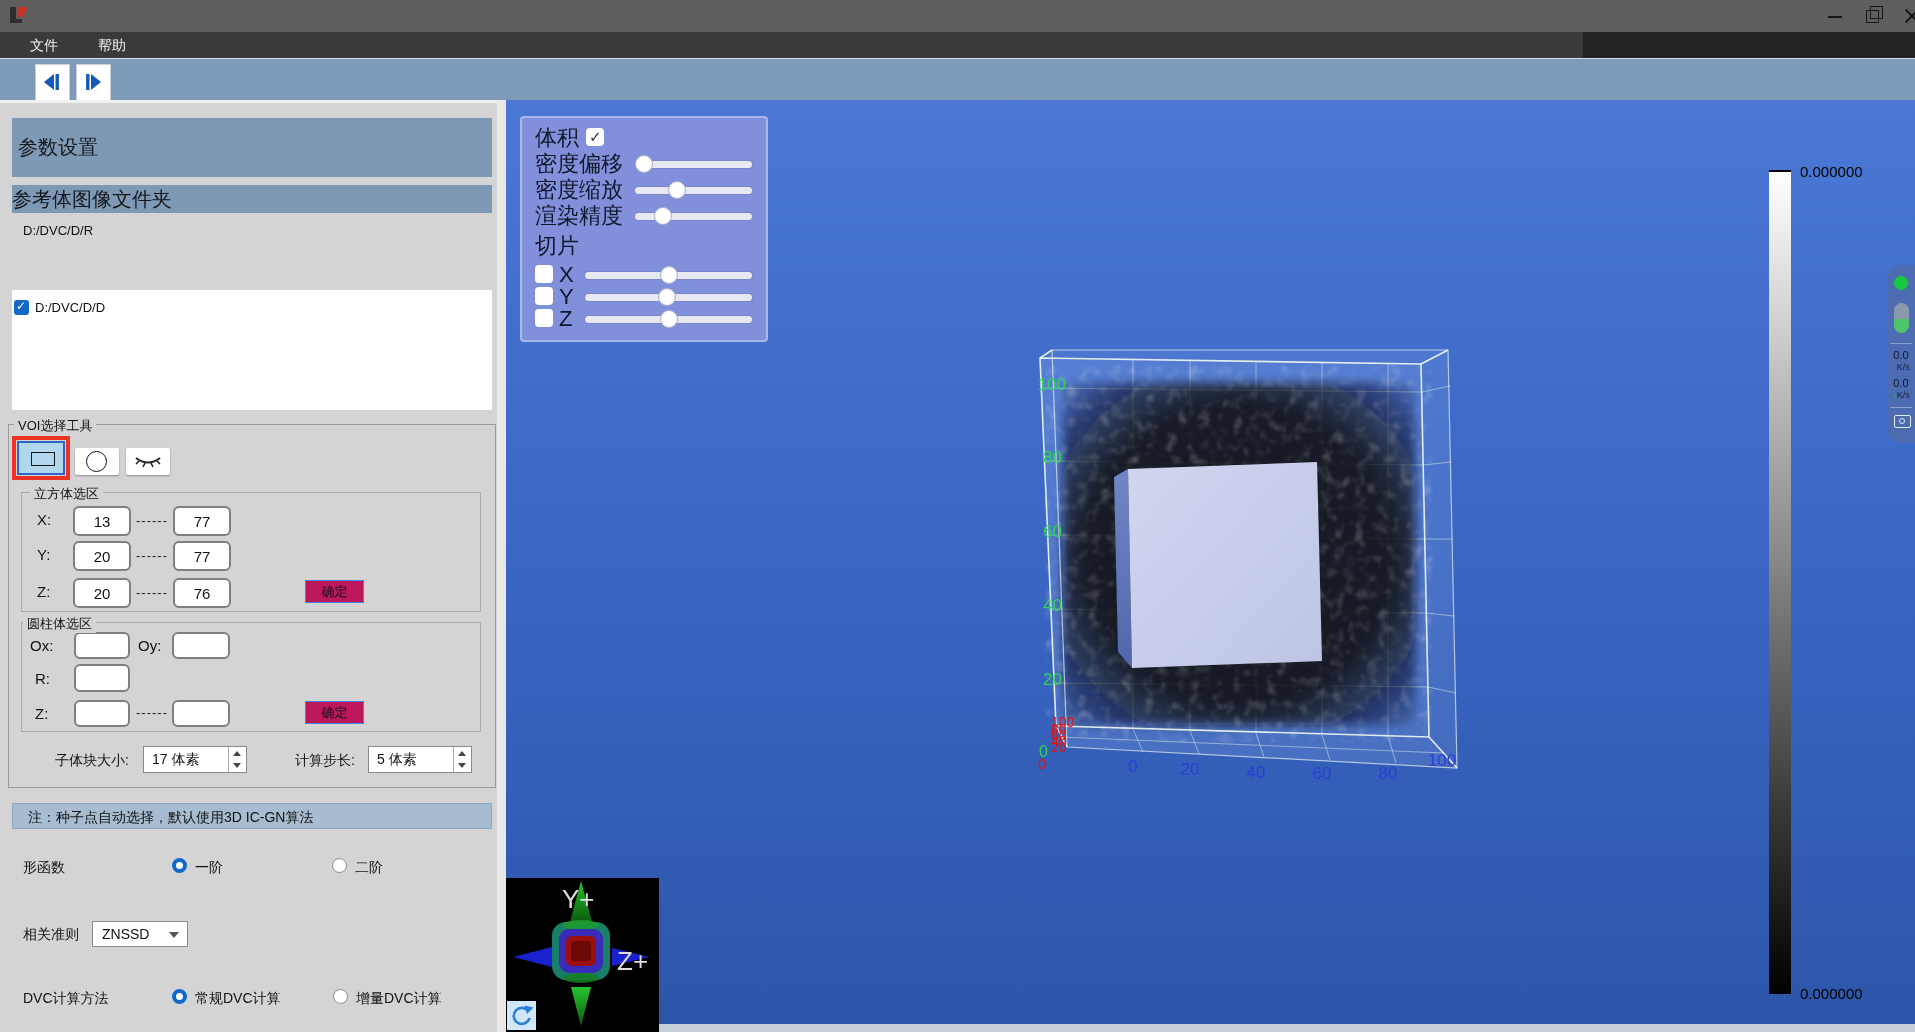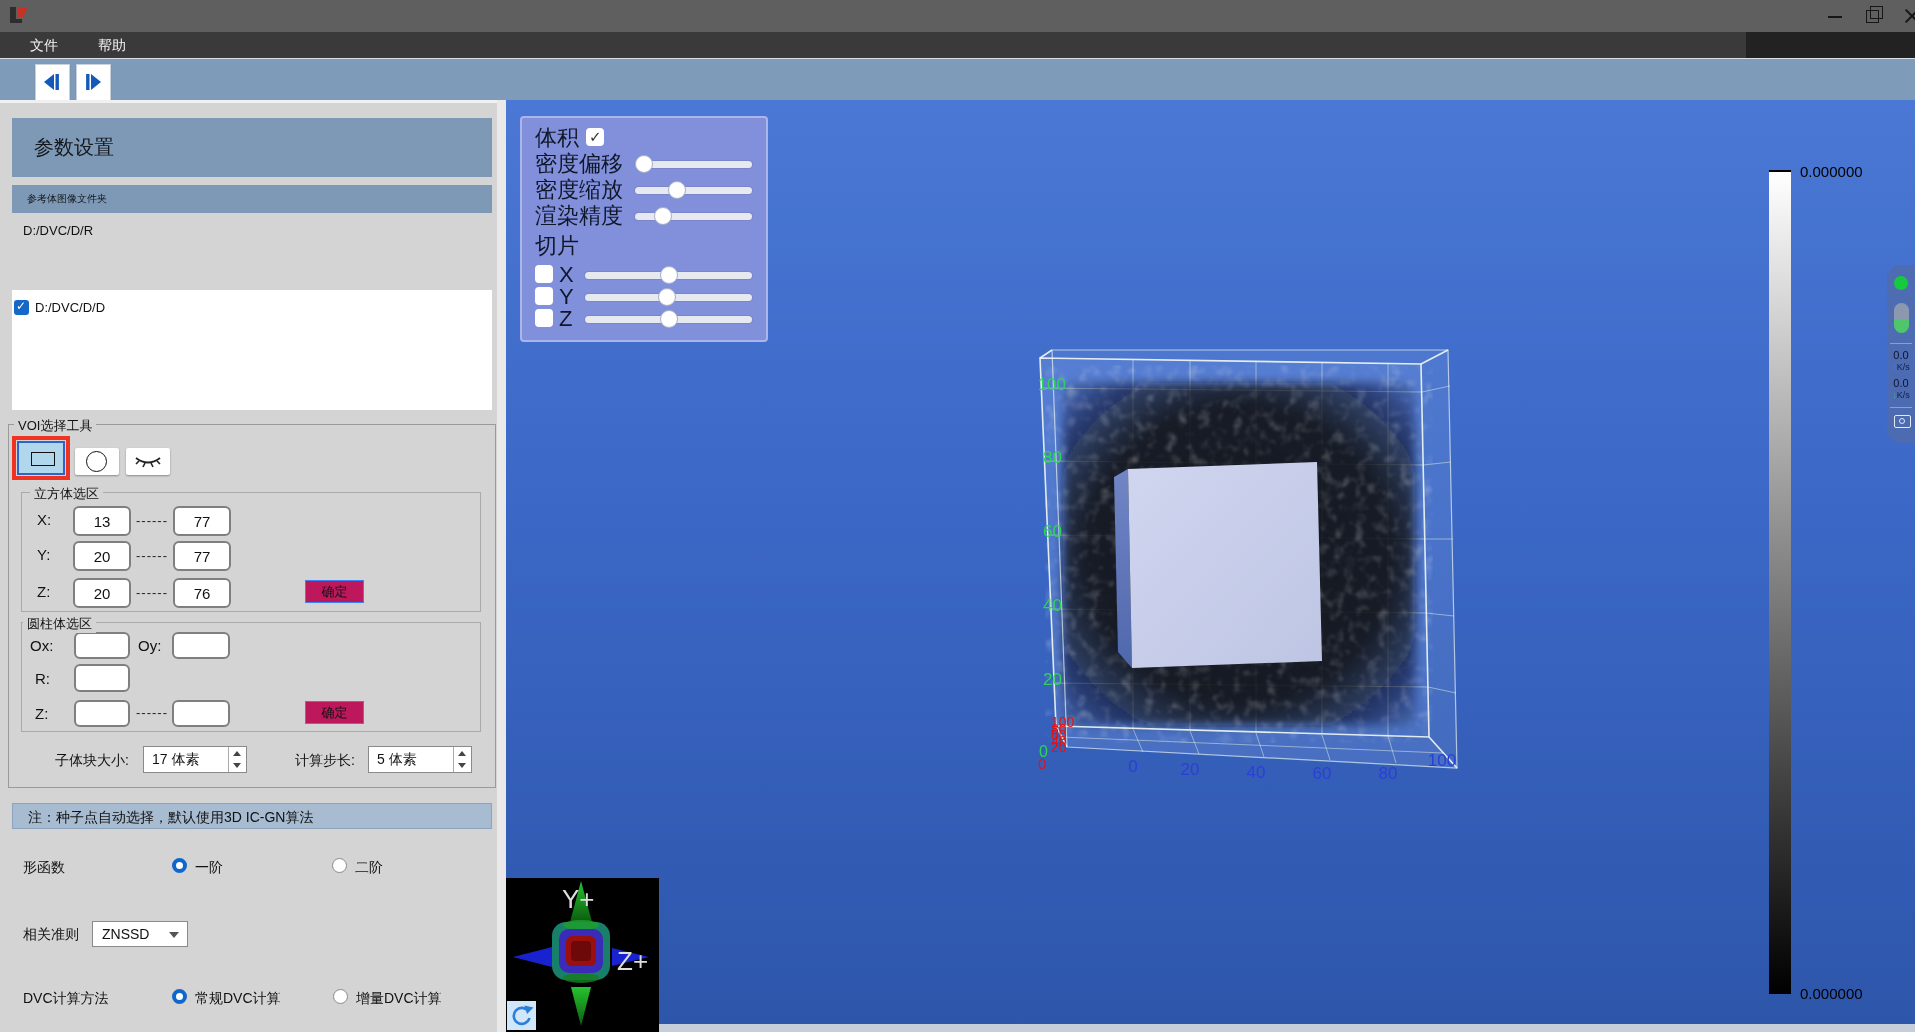--- a/index.html
+++ b/index.html
@@ -8,32 +8,32 @@
   
   .titlebar{position:absolute;left:0;top:0;width:1915px;height:32px;background:#5f5f5f;}
   .logo{position:absolute;left:8px;top:6px;width:22px;height:20px;}
   .winbtn{position:absolute;top:0;width:45px;height:32px;}
   .minbtn{left:1813px;} .minbtn::before{content:"";position:absolute;left:15px;top:16px;width:14px;height:2px;background:#161616;}
   .restorebtn{left:1852px;} .restorebtn::before{content:"";position:absolute;left:14px;top:10px;width:11px;height:11px;border:1.5px solid #161616;background:#5f5f5f;}
   .restorebtn::after{content:"";position:absolute;left:18px;top:6px;width:11px;height:11px;border:1.5px solid #161616;}
   .closebtn{left:1891px;}
   .closebtn::before,.closebtn::after{content:"";position:absolute;left:12px;top:15px;width:18px;height:2px;background:#161616;}
   .closebtn::before{transform:rotate(45deg);} .closebtn::after{transform:rotate(-45deg);}
-  .menubar{position:absolute;left:0;top:32px;width:1746px;height:26px;background:#3a3a3a;color:#f2f2f2;font-size:14px;}
+  .menubar{position:absolute;left:0;top:32px;width:1583px;height:26px;background:#3a3a3a;color:#f2f2f2;font-size:14px;}
   .menuitem{position:absolute;top:0;height:26px;line-height:26px;padding:0 10px;}
   .menu-file{left:20px;} .menu-help{left:88px;}
   .toolbar{position:absolute;left:0;top:58px;width:1915px;height:42px;background:#7e9cba;border-top:1px solid #d8dee6;}
   .toolbtn{position:absolute;top:5px;width:33px;height:35px;background:#fff;border:1px solid #c9d2dc;box-shadow:0 1px 1px rgba(0,0,0,.2);}
   .toolbtn svg{position:absolute;left:6px;top:7px;}
   .tb-back{left:35px;} .tb-fwd{left:76px;}
   
   .leftpanel{position:absolute;left:0;top:100px;width:497px;height:932px;background:#d4d4d4;border-top:3px solid #f0f0f0;z-index:2;}
   .hdr{position:absolute;background:#7e99b6;color:#14181c;}
-  .hdr-title{left:12px;top:15px;width:480px;height:59px;font-size:20px;line-height:59px;padding-left:22px;box-sizing:border-box;}
-  .hdr-sec{font-size:10px;padding-left:15px;box-sizing:border-box;}
+  .hdr-title{left:12px;top:15px;width:480px;height:59px;font-size:20px;line-height:59px;padding-left:6px;box-sizing:border-box;}
+  .hdr-sec{font-size:20px;box-sizing:border-box;}
   .hdr-ref{left:12px;top:82px;width:480px;height:28px;line-height:28px;}
   .hdr-def{left:12px;top:155px;width:480px;height:27px;line-height:27px;}
   .refpath{position:absolute;left:23px;top:120px;font-size:13px;}
   .whitelist{position:absolute;left:12px;top:187px;width:480px;height:120px;background:#fff;}
   .chk-blue{position:absolute;left:14px;top:197px;width:15px;height:15px;background:#1468c6;border-radius:3px;}
   .chk-blue::before{content:"✓";position:absolute;left:2px;top:-1px;color:#fff;font-size:12px;}
   .listlabel{position:absolute;left:35px;top:197px;font-size:13px;}
   .fieldbox{position:absolute;border:1px solid #9a9a9a;}
   .legend{position:absolute;font-size:13px;background:#d4d4d4;padding:0 4px;z-index:1;}
   .voi-box{left:8px;top:321px;width:486px;height:362px;}

